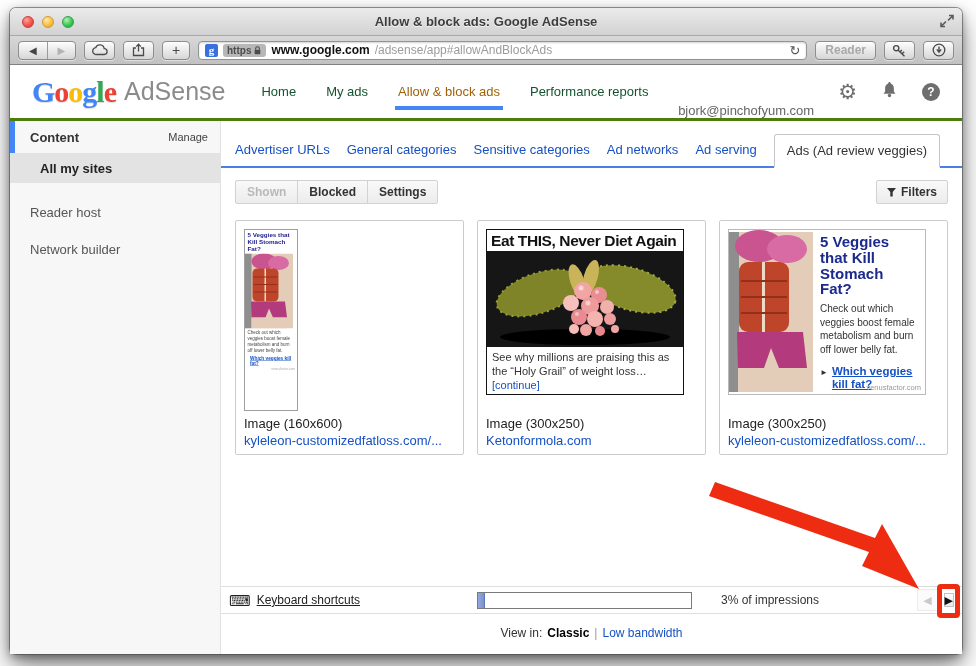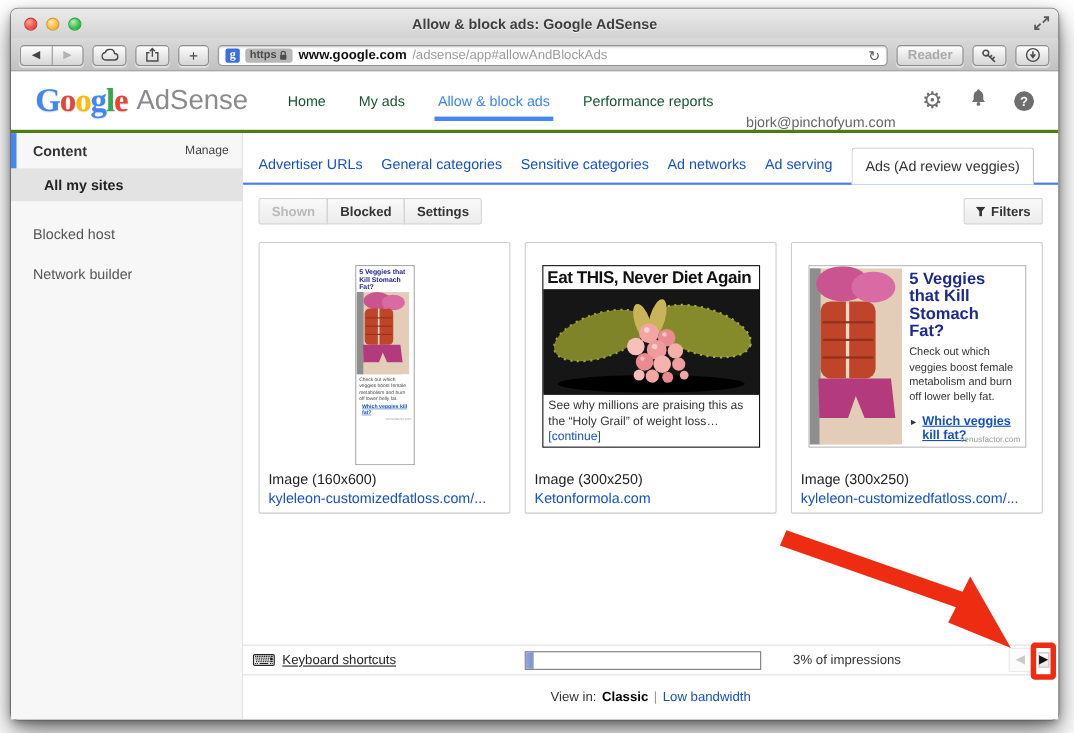--- a/index.html
+++ b/index.html
@@ -47,21 +47,21 @@
 
   
   .appheader { height:56px; background:#fff; border-bottom:3px solid #4d7c0f;
     display:flex; align-items:center; padding:0 22px; }
   .glogo { font-family:"Liberation Serif", serif; font-weight:bold; font-size:30px; letter-spacing:-1px;
     text-shadow:0 1px 1px rgba(0,0,0,.15);}
   .g1,.g4{color:#4285f4}.g2,.g6{color:#ea4335}.g3{color:#fbbc05}.g5{color:#34a853}
   .product { font-size:25px; color:#8b8b8b; margin-left:8px; letter-spacing:0; }
   .mainnav { display:flex; margin-left:36px; gap:30px; align-items:center; height:100%; }
   .navitem { font-size:13px; color:#14532d; position:relative; display:flex; align-items:center; height:100%; cursor:pointer;}
-  .navitem.active { color:#3b82f6; }
+  .navitem.active { color:#a16207; }
   .navitem.active::after { content:""; position:absolute; left:-3px; right:-3px; bottom:8px; height:4px; background:#4486f4; }
   .hdr-right { margin-left:auto; display:flex; align-items:center; gap:24px; }
   .email { font-size:13px; color:#666;margin-top:37px; }
   .gear { font-size:21px; color:#6e6e6e; line-height:1; }
   .helpcircle { width:18px; height:18px; border-radius:50%; background:#6e6e6e; color:#fff;
     font-size:12px; font-weight:bold; text-align:center; line-height:18px; }
 
   
   .mainrow { display:flex; height:533px; }
   .sidebar { width:225px; background:#f7f7f7; border-right:1px solid #e2e2e2; }
@@ -91,21 +91,21 @@
   .segbtn.firstb { border-radius:2px 0 0 2px; }
   .segbtn.lastb { border-radius:0 2px 2px 0; }
   .segbtn.disabled { color:#b9b9b9; }
   .filtersbtn { margin-left:auto; height:24px; padding:0 10px; font-size:12px; font-weight:bold; color:#333;
     border:1px solid #d2d2d2; background:linear-gradient(#f9f9f9,#ececec); border-radius:2px;
     display:flex; align-items:center; gap:5px; cursor:pointer;}
 
   
   .cards { display:flex; gap:13px; padding:8px 14px 0; align-items:flex-start; }
   .card { width:229px; border:1px solid #ccc; border-radius:2px; padding:8px 8px 6px; background:#fff; cursor:pointer;}
-  .crwrap { height:182px; display:flex; justify-content:center; align-items:flex-start; overflow:hidden;margin-top:12px;}
+  .crwrap { height:182px; display:flex; justify-content:flex-start; align-items:flex-start; overflow:hidden;}
   .fmt { font-size:13px; color:#222; margin-top:5px; }
   .adurl { font-size:13px; color:#1550c4; white-space:nowrap; overflow:hidden; text-overflow:ellipsis; margin-top:2px; cursor:pointer;}
 
   
   .cr1 { width:54px; height:182px; border:1px solid #9f9f9f; overflow:hidden; }
   .cr1 .inner { width:104px; height:360px; transform:scale(0.5); transform-origin:0 0; background:#fff;
     display:flex; flex-direction:column; }
   .cr1 .t { color:#1b1b8e; font-weight:bold; font-size:12.5px; line-height:1.1; padding:4px 5px 2px; }
   .cr1 .b { font-size:9px; color:#444; line-height:1.3; padding:3px 5px 0; }
   .cr1 .cta { font-size:9.5px; font-weight:bold; color:#1550c4; text-decoration:underline; padding:3px 5px 0 10px; }
@@ -244,21 +244,21 @@
   </div>
 
   <div class="mainrow">
 
     <div class="sidebar">
       <div class="side-head">
         <span class="side-title">Content</span>
         <span class="manage">Manage</span>
       </div>
       <div class="side-selected">All my sites</div>
-      <div class="side-item first">Blocked host</div>
+      <div class="side-item first">Reader host</div>
       <div class="side-item">Network builder</div>
     </div>
 
     <div class="content">
 
       <div class="tabrow">
         <span class="tablink">Advertiser URLs</span>
         <span class="tablink">General categories</span>
         <span class="tablink">Sensitive categories</span>
         <span class="tablink">Ad networks</span>

